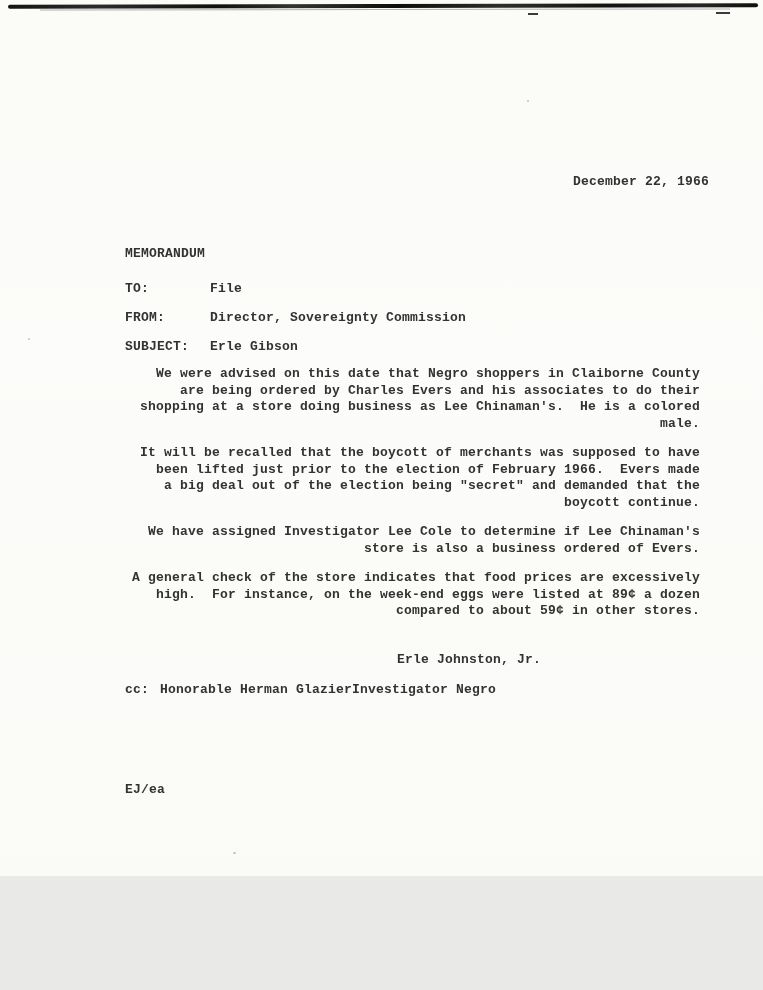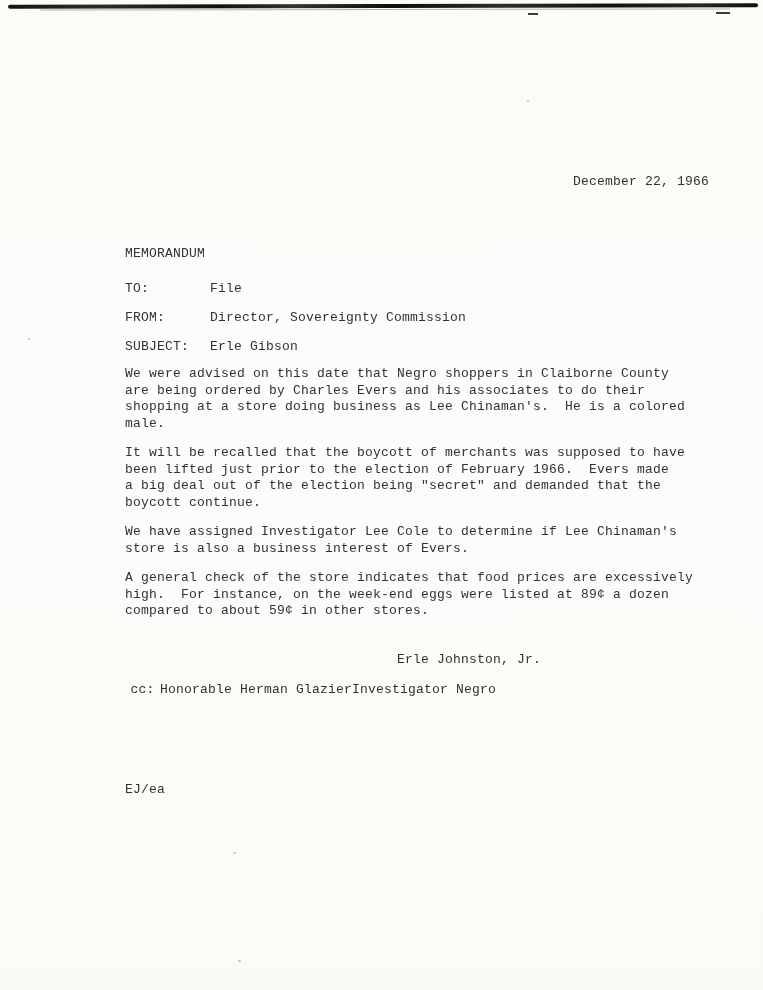--- a/index.html
+++ b/index.html
@@ -3,27 +3,27 @@
 <meta charset="utf-8">
 <style>
   html, body {
     margin: 0;
     padding: 0;
     background: #e9e9e7;
   }
   .page {
     position: relative;
     width: 763px;
-    height: 990px;
+    height: 876px;
     margin: 0 auto;
     background: linear-gradient(180deg, #fbfbf8 0%, #fcfcfa 40%, #fafaf7 100%);
     overflow: hidden;
     font-family: "Liberation Mono", "DejaVu Sans Mono", monospace;
     font-size: 13px;
-    font-weight: normal;
+    font-weight: bold;
     color: #333131;
     letter-spacing: 0.2px;
   }
   
   .scan-top {
     position: absolute;
     top: 4px;
     left: 8px;
     width: 750px;
     height: 4px;
@@ -79,39 +79,39 @@
   .body {
     position: absolute;
     top: 366px;
     left: 125px;
     width: 575px;
   }
   .para {
     margin: 0 0 13px 0;
     line-height: 16.5px;
     white-space: pre-wrap;
+    text-align: right;
   }
   .signature {
     position: absolute;
     top: 652px;
     left: 385px;
     white-space: nowrap;
     margin-left: 12px;
   }
   .cc {
     position: absolute;
     top: 682px;
     left: 125px;
     display: flex;
     line-height: 16px;
   }
   .cc-label {
     width: 35px;
     flex: 0 0 35px;
-    text-align: center;
   }
   .cc-names {
     display: flex;
     flex-direction: row;
   }
   .initials {
     position: absolute;
     top: 741px;
     left: 125px;
     margin-top: 41px;
@@ -161,21 +161,21 @@
   <div class="body">
     <p class="para">We were advised on this date that Negro shoppers in Claiborne County
 are being ordered by Charles Evers and his associates to do their
 shopping at a store doing business as Lee Chinaman's.  He is a colored
 male.</p>
     <p class="para">It will be recalled that the boycott of merchants was supposed to have
 been lifted just prior to the election of February 1966.  Evers made
 a big deal out of the election being "secret" and demanded that the
 boycott continue.</p>
     <p class="para">We have assigned Investigator Lee Cole to determine if Lee Chinaman's
-store is also a business interest of Evers.</p>
+store is also a business ordered of Evers.</p>
     <p class="para">A general check of the store indicates that food prices are excessively
 high.  For instance, on the week-end eggs were listed at 89¢ a dozen
 compared to about 59¢ in other stores.</p>
   </div>
 
   <div class="signature">Erle Johnston, Jr.</div>
 
   <div class="cc">
     <span class="cc-label">cc:</span>
     <span class="cc-names">

